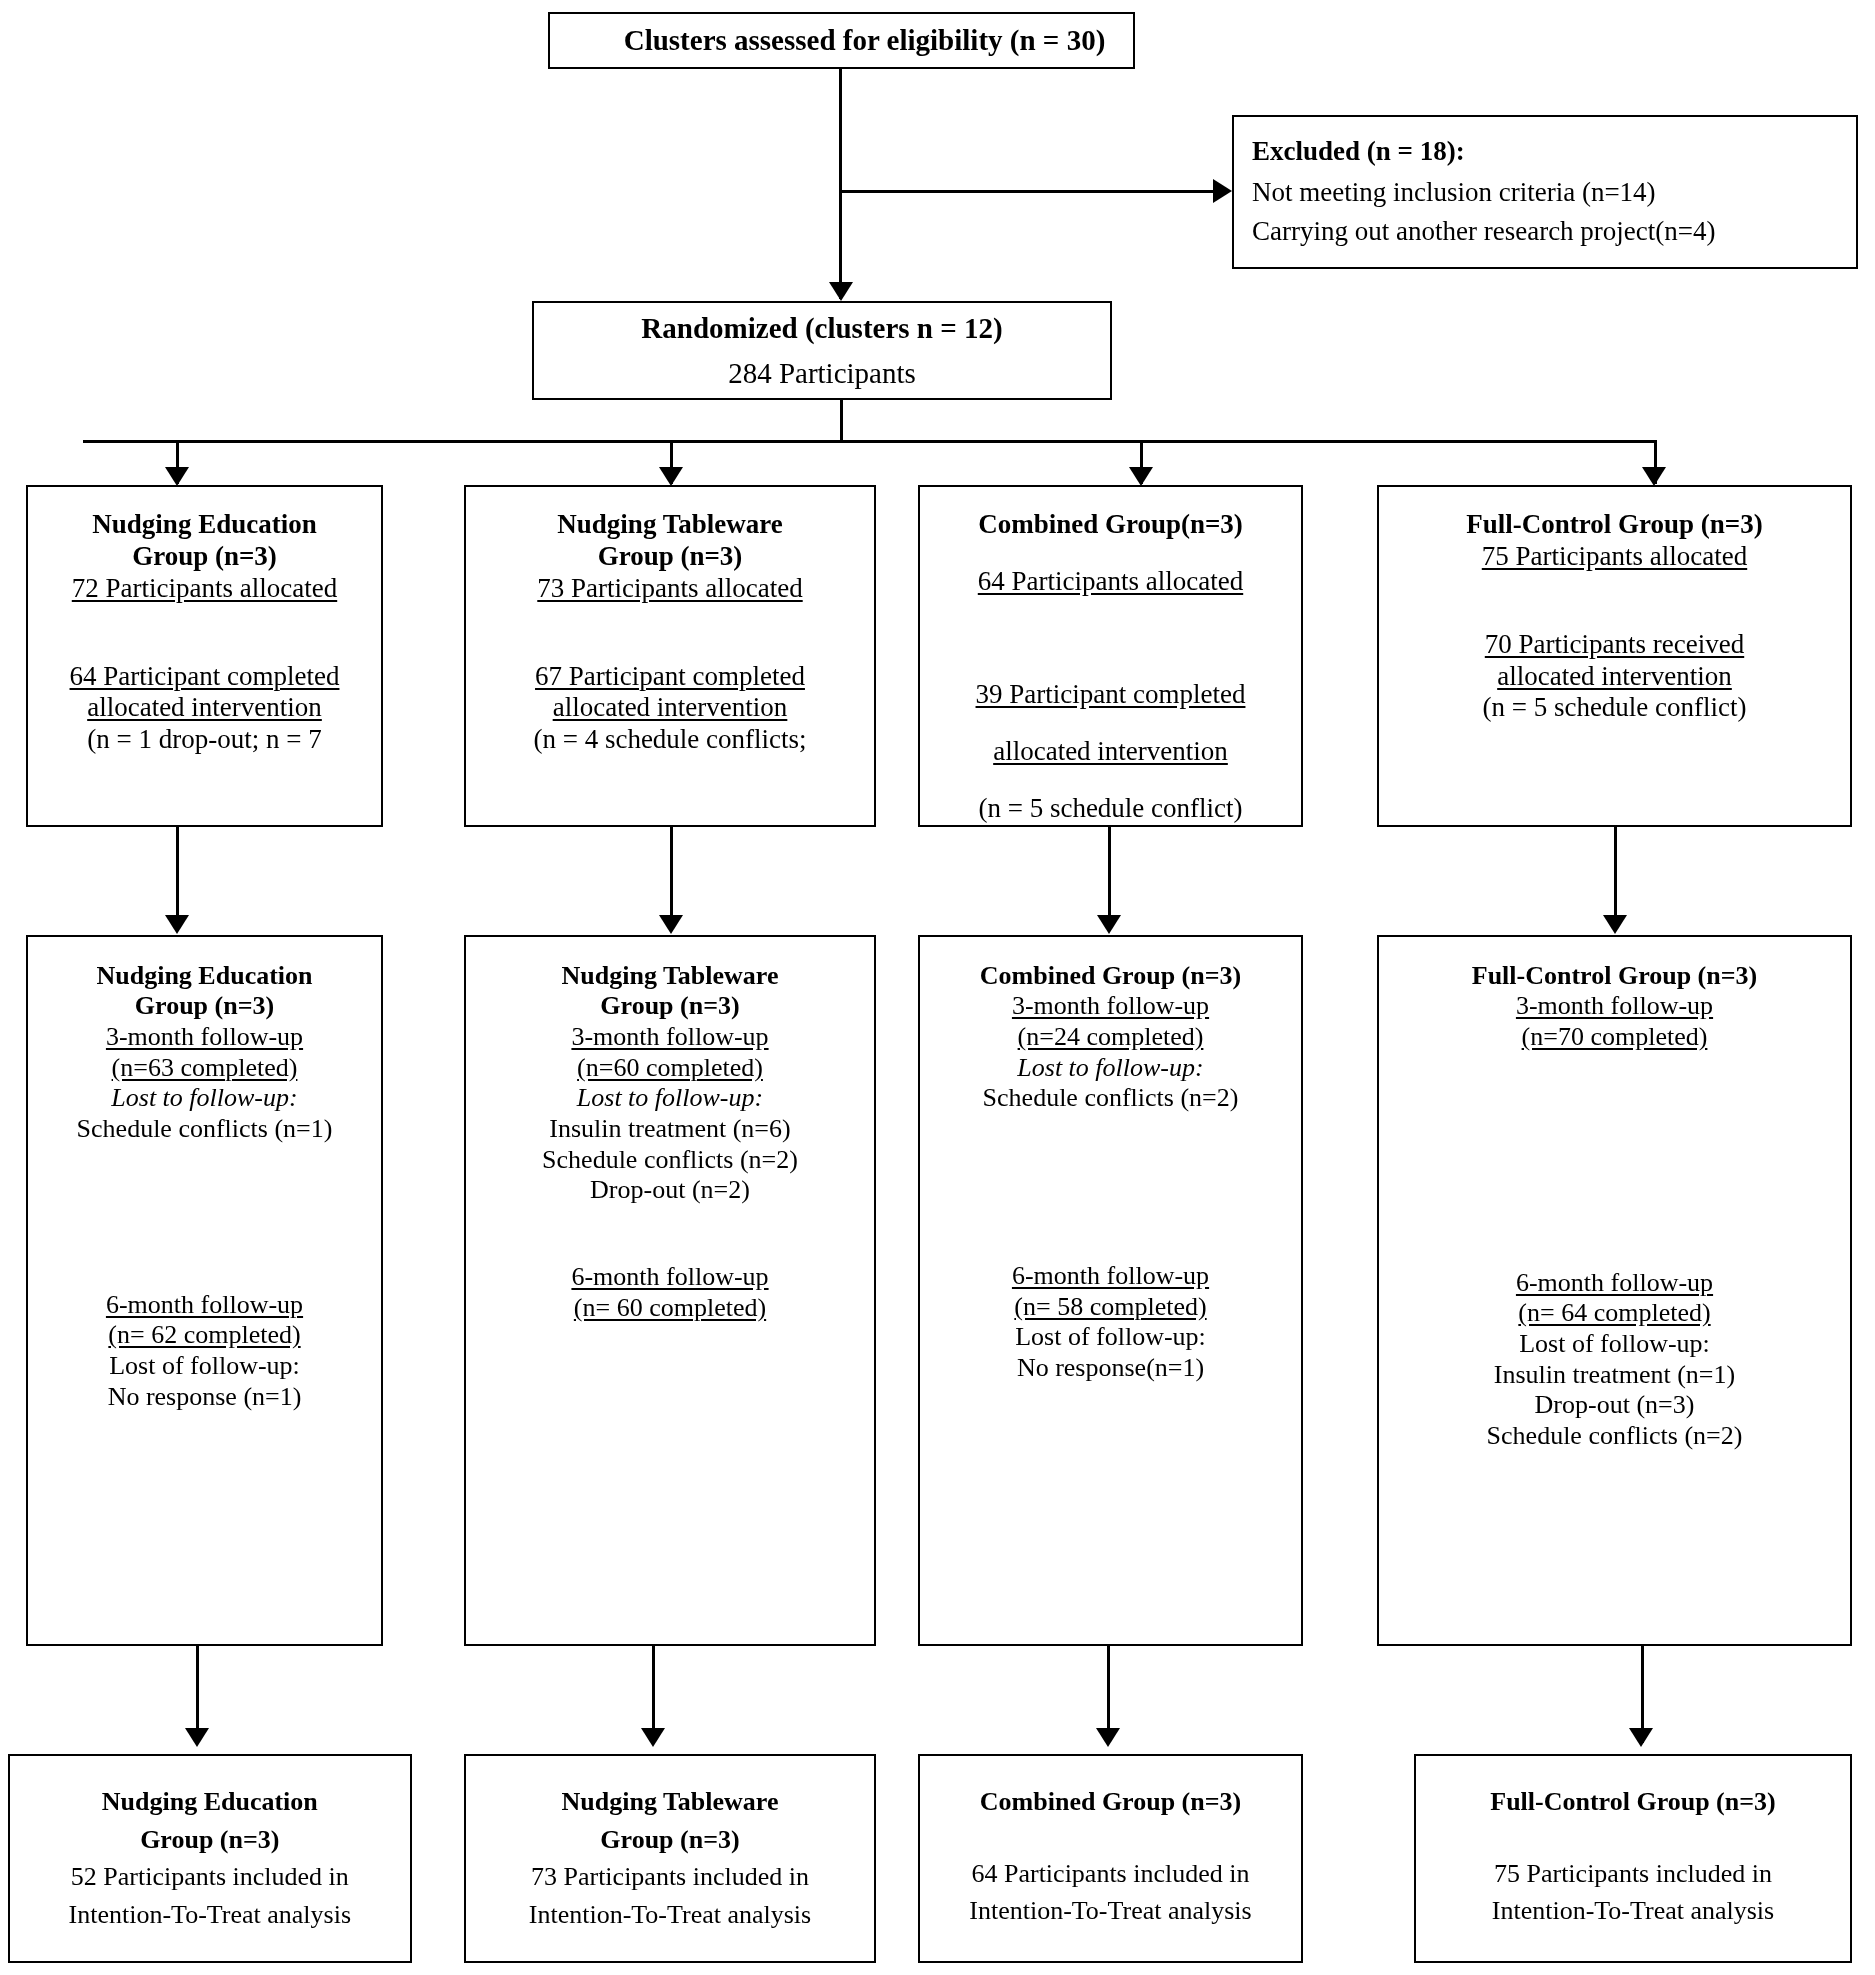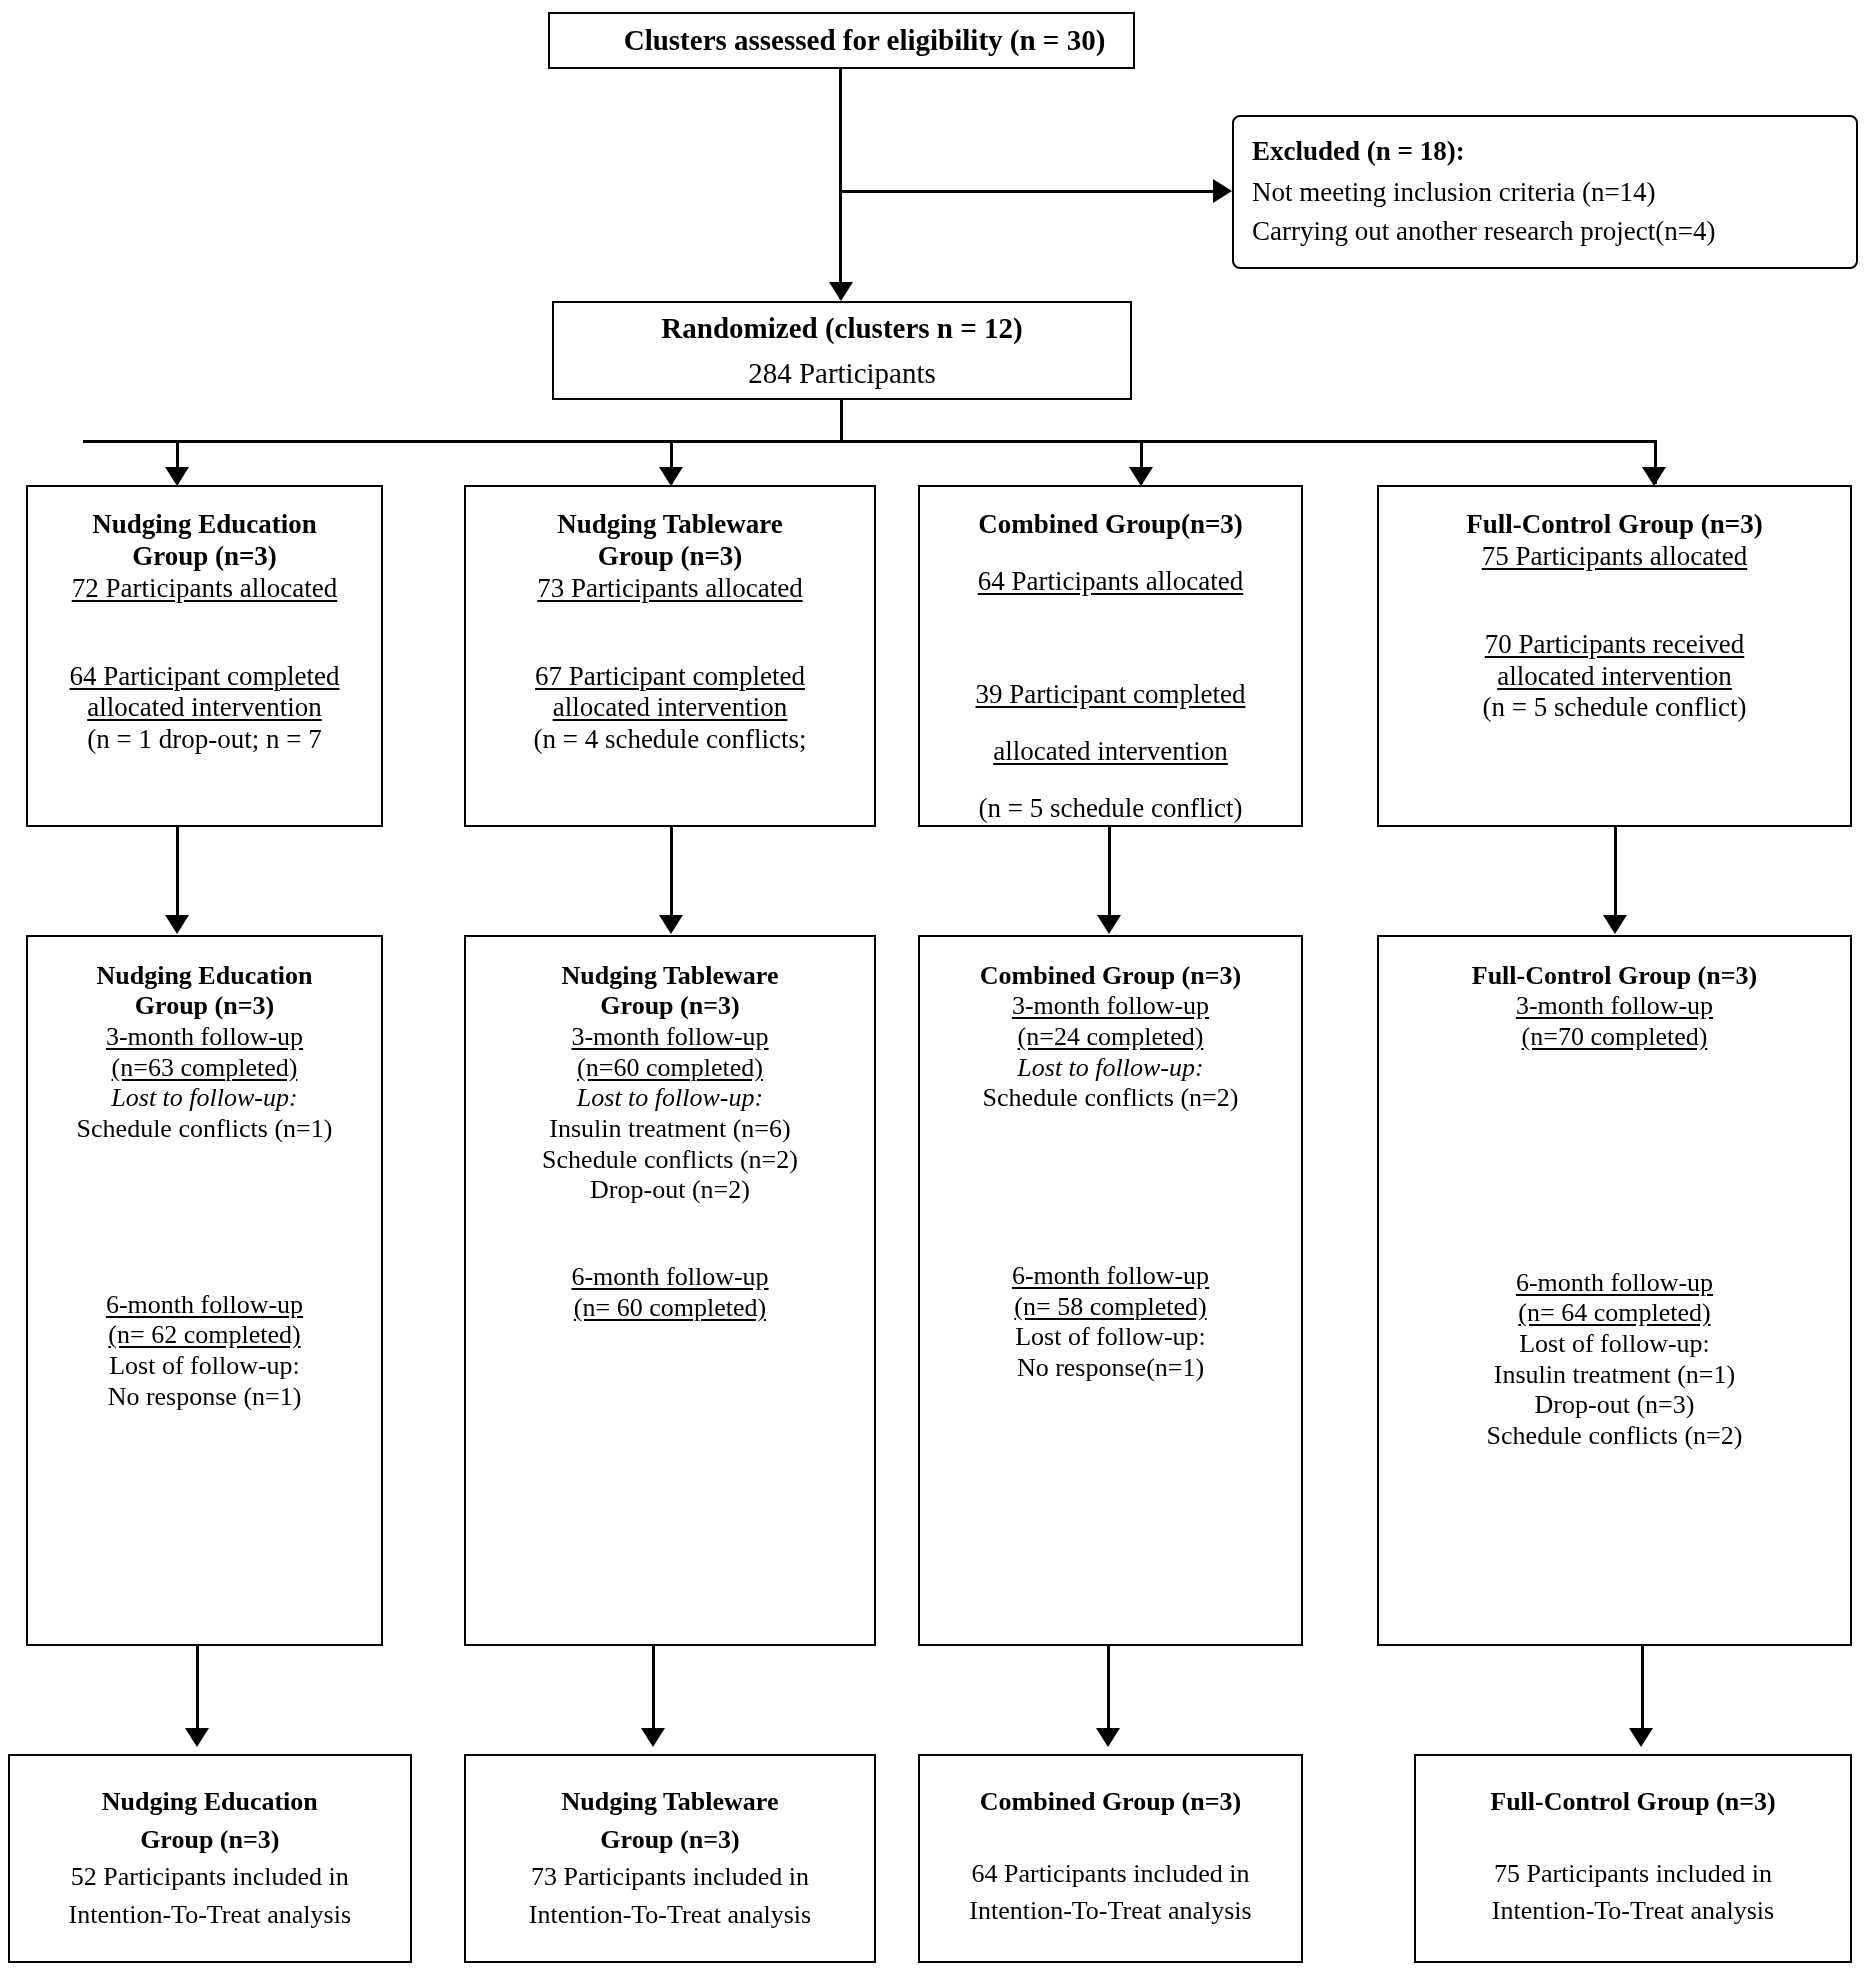--- a/index.html
+++ b/index.html
@@ -65,29 +65,29 @@
     <span class="ln bold">Clusters assessed for eligibility (n = 30)</span>
   </div>
 
   <div class="vline" style="left:839px;top:69px;height:230px;"></div>
 
   <div class="hline" style="left:839px;top:190px;width:377px;"></div>
   <div class="arrowright" style="left:1213px;top:179px;"></div>
 
   <div class="arrowdown" style="left:829px;top:282px;"></div>
 
-  <div class="box t-excl" style="left:1232px;top:115px;width:626px;height:154px;justify-content:center;padding:6.5px 18px;align-items:flex-start;text-align:left;border-radius:8px;">
+  <div class="box t-excl" style="left:1232px;top:115px;width:626px;height:154px;justify-content:center;padding:6.5px 18px;align-items:flex-start;text-align:left;">
     <span class="ln bold">Excluded (n = 18):</span>
     <span class="sp" style="height:9px"></span>
     <span class="ln">Not meeting inclusion criteria (n=14)</span>
     <span class="sp" style="height:6.5px"></span>
     <span class="ln">Carrying out another research project(n=4)</span>
   </div>
 
-  <div class="box t-rand" style="left:552px;top:301px;width:580px;height:99px;justify-content:center;">
+  <div class="box t-rand" style="left:532px;top:301px;width:580px;height:99px;justify-content:center;">
     <span class="ln bold">Randomized (clusters n = 12)</span>
     <span class="sp" style="height:10.4px"></span>
     <span class="ln">284 Participants</span>
   </div>
 
   <div class="vline" style="left:840px;top:400px;height:42px;"></div>
   <div class="hline" style="left:83px;top:440px;width:1573px;"></div>
 
   <div class="vline" style="left:176px;top:440px;height:44px;"></div>
   <div class="arrowdown" style="left:165px;top:467px;"></div>

